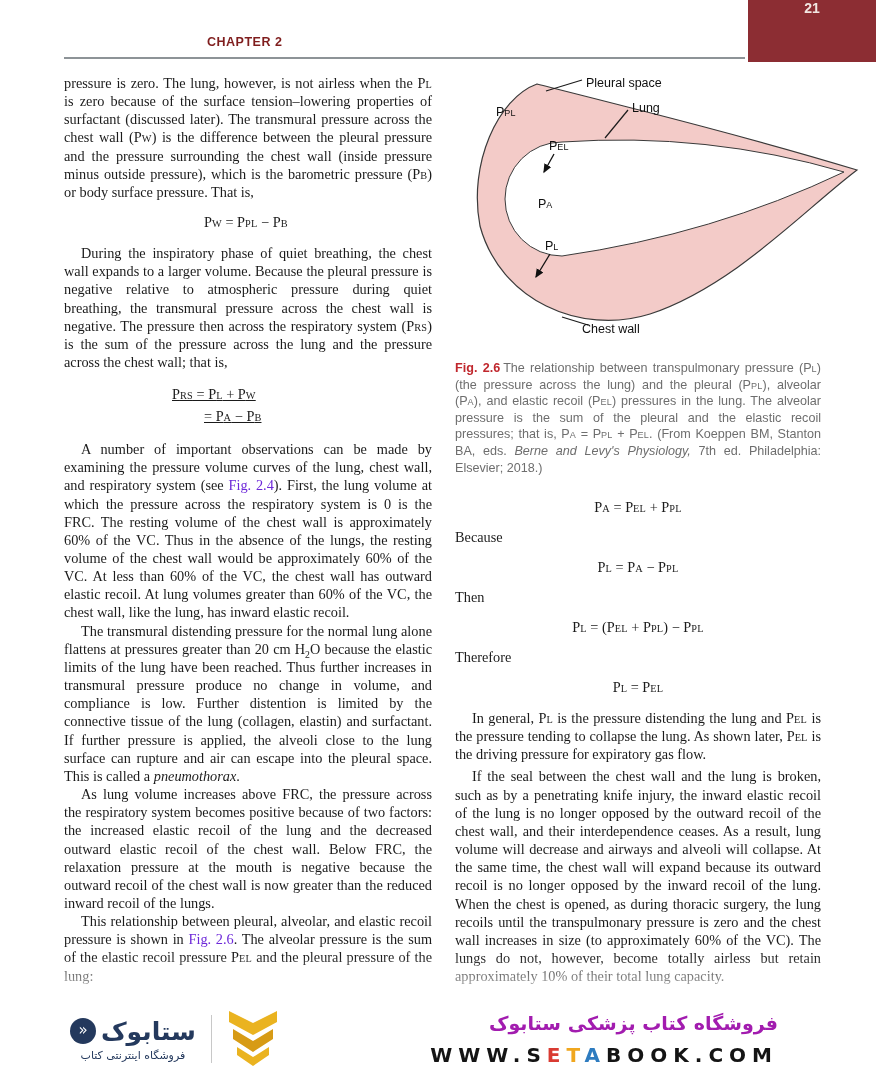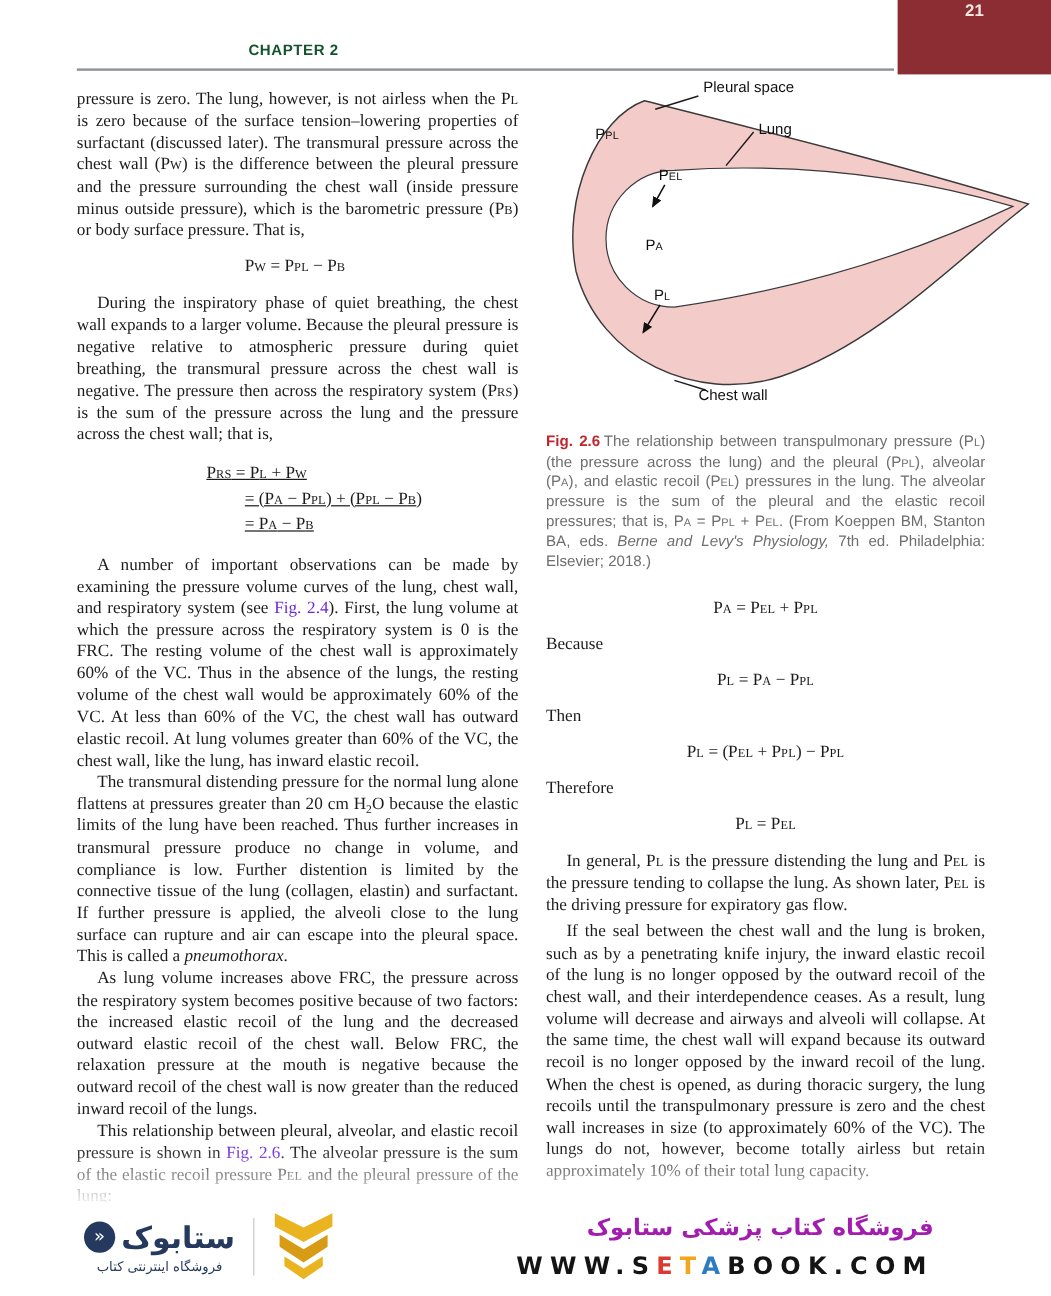--- a/index.html
+++ b/index.html
@@ -2,21 +2,21 @@
 <html><head>
 <meta charset="utf-8">
 <title>Chapter 2 — Mechanical Properties of the Lung and Chest Wall</title>
 <style>
   * { margin:0; padding:0; box-sizing:border-box; }
   html,body { width:876px; height:1080px; }
   body { position:relative; overflow:hidden; background:#ffffff; font-family:"Liberation Serif", serif; color:#1b1b1b; }
   .page { position:absolute; inset:0; background:#ffffff; }
 
   
-  .chapter-label { position:absolute; left:207px; top:35px; font-family:"Liberation Sans",sans-serif; font-weight:bold; font-size:12.5px; letter-spacing:0.5px; color:#14532d; }
+  .chapter-label { position:absolute; left:207px; top:35px; font-family:"Liberation Sans",sans-serif; font-weight:bold; font-size:12.5px; letter-spacing:0.5px; color:#7f1d1d; }
   .header-title { position:absolute; left:302px; top:28px; font-family:"Liberation Sans",sans-serif; font-size:17px; color:#202020; }
   .header-rule { position:absolute; left:64px; top:57px; width:681px; height:2px; background:#8d9397; }
   .page-badge { position:absolute; right:0; top:0; width:128px; height:62px; background:#8c2d33; display:flex; align-items:flex-start; justify-content:center; padding-bottom:11px; }
   .page-badge span { font-family:"Liberation Sans",sans-serif; font-weight:bold; font-size:14px; color:#f2e6e2; }
 
   
   .col-left  { position:absolute; left:64px;  top:74px;  width:368px; }
   .caption   { position:absolute; left:455px; top:360px; width:366px; }
   .right-text{ position:absolute; left:455px; top:486px; width:366px; }
 
@@ -72,21 +72,20 @@
   <div class="page-badge">
     <span>21</span>
   </div>
 
   <div class="col-left">
     <p class="body">pressure is zero. The lung, however, is not airless when the P<span class="ps">L</span> is zero because of the surface tension–lowering properties of surfactant (discussed later). The transmural pressure across the chest wall (P<span class="ps">W</span>) is the difference between the pleural pressure and the pressure surrounding the chest wall (inside pressure minus outside pressure), which is the barometric pressure (P<span class="ps">B</span>) or body surface pressure. That is,</p>
     <div class="eq-single">P<span class="ps">W</span> = P<span class="ps">PL</span> − P<span class="ps">B</span></div>
     <p class="body indent">During the inspiratory phase of quiet breathing, the chest wall expands to a larger volume. Because the pleural pressure is negative relative to atmospheric pressure during quiet breathing, the transmural pressure across the chest wall is negative. The pressure then across the respiratory system (P<span class="ps">RS</span>) is the sum of the pressure across the lung and the pressure across the chest wall; that is,</p>
     <div class="eq-block">
       <div class="eq-line eq-first">P<span class="ps">RS</span> = P<span class="ps">L</span> + P<span class="ps">W</span></div>
-      <div class="eq-line eq-cont">= (P<span class="ps">A</span> − P<span class="ps">PL</span>) + (P<span class="ps">PL</span> − P<span class="ps">B</span>)</div>
       <div class="eq-line eq-cont">= P<span class="ps">A</span> − P<span class="ps">B</span></div>
     </div>
     <p class="body indent">A number of important observations can be made by examining the pressure volume curves of the lung, chest wall, and respiratory system (see <span class="figref">Fig. 2.4</span>). First, the lung volume at which the pressure across the respiratory system is 0 is the FRC. The resting volume of the chest wall is approximately 60% of the VC. Thus in the absence of the lungs, the resting volume of the chest wall would be approximately 60% of the VC. At less than 60% of the VC, the chest wall has outward elastic recoil. At lung volumes greater than 60% of the VC, the chest wall, like the lung, has inward elastic recoil.</p>
     <p class="body indent">The transmural distending pressure for the normal lung alone flattens at pressures greater than 20 cm H<sub>2</sub>O because the elastic limits of the lung have been reached. Thus further increases in transmural pressure produce no change in volume, and compliance is low. Further distention is limited by the connective tissue of the lung (collagen, elastin) and surfactant. If further pressure is applied, the alveoli close to the lung surface can rupture and air can escape into the pleural space. This is called a <i>pneumothorax</i>.</p>
     <p class="body indent">As lung volume increases above FRC, the pressure across the respiratory system becomes positive because of two factors: the increased elastic recoil of the lung and the decreased outward elastic recoil of the chest wall. Below FRC, the relaxation pressure at the mouth is negative because the outward recoil of the chest wall is now greater than the reduced inward recoil of the lungs.</p>
     <p class="body indent">This relationship between pleural, alveolar, and elastic recoil pressure is shown in <span class="figref">Fig. 2.6</span>. The alveolar pressure is the sum of the elastic recoil pressure P<span class="ps">EL</span> and the pleural pressure of the lung:</p>
   </div>
 
   <div class="figure-wrap">
     <svg width="418" height="292" viewBox="0 0 418 292">
@@ -100,21 +99,21 @@
 
       <path d="M110,78 A57,57 0 0 0 110,192 Q262,170 392,108 Q255,68 110,78 Z" fill="#ffffff" stroke="#3a3a3a" stroke-width="1"></path>
 
       <line x1="130" y1="16" x2="94" y2="27" stroke="#1c1c1c" stroke-width="1.2"></line>
       <line x1="176" y1="46" x2="153" y2="74" stroke="#1c1c1c" stroke-width="1.2"></line>
       <line x1="136" y1="261" x2="110" y2="253" stroke="#1c1c1c" stroke-width="1.2"></line>
 
       <line x1="102" y1="90" x2="92" y2="108" stroke="#111" stroke-width="1.3" marker-end="url(#arrh)"></line>
       <line x1="98" y1="190" x2="84" y2="213" stroke="#111" stroke-width="1.3" marker-end="url(#arrh)"></line>
     </svg>
-    <span class="flabel" style="left:134px;top:2px">Pleural space</span>
+    <span class="flabel" style="left:134px;top:12px">Pleural space</span>
     <span class="flabel" style="left:180px;top:37px">Lung</span>
     <span class="flabel" style="left:44px;top:41px">P<span class="ps">PL</span></span>
     <span class="flabel" style="left:97px;top:75px">P<span class="ps">EL</span></span>
     <span class="flabel" style="left:86px;top:133px">P<span class="ps">A</span></span>
     <span class="flabel" style="left:93px;top:175px">P<span class="ps">L</span></span>
     <span class="flabel" style="left:130px;top:258px">Chest wall</span>
   </div>
 
   <div class="caption">
     <span class="fig-label">Fig. 2.6</span><span class="cap-text">The relationship between transpulmonary pressure (P<span class="ps">L</span>) (the pressure across the lung) and the pleural (P<span class="ps">PL</span>), alveolar (P<span class="ps">A</span>), and elastic recoil (P<span class="ps">EL</span>) pressures in the lung. The alveolar pressure is the sum of the pleural and the elastic recoil pressures; that is, P<span class="ps">A</span> = P<span class="ps">PL</span> + P<span class="ps">EL</span>. (From Koeppen BM, Stanton BA, eds. <i>Berne and Levy's Physiology,</i> 7th ed. Philadelphia: Elsevier; 2018.)</span>

